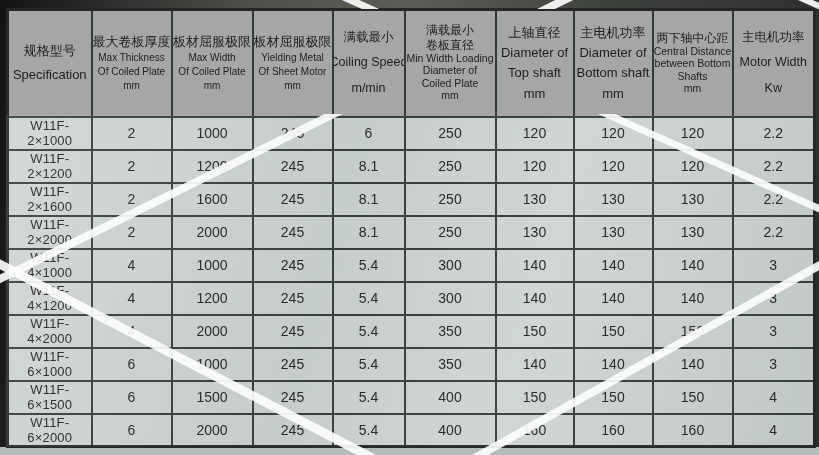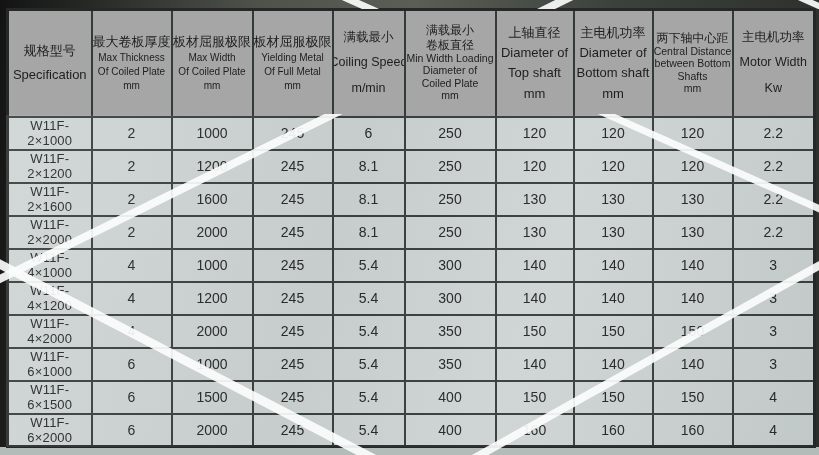--- a/index.html
+++ b/index.html
@@ -93,21 +93,21 @@
               <div class="hline zh">板材屈服极限</div>
               <div class="hline">Max Width</div>
               <div class="hline">Of Coiled Plate</div>
               <div class="hline">mm</div>
             </div>
           </th>
           <th data-col="yielding-limit">
             <div class="hstack">
               <div class="hline zh">板材屈服极限</div>
               <div class="hline">Yielding Metal</div>
-              <div class="hline">Of Full Metal</div>
+              <div class="hline">Of Sheet Motor</div>
               <div class="hline">mm</div>
             </div>
           </th>
           <th data-col="coiling-speed">
             <div class="hstack">
               <div class="hline zh">满载最小</div>
               <div class="hline">Coiling Speed</div>
               <div class="hline">m/min</div>
             </div>
           </th>

